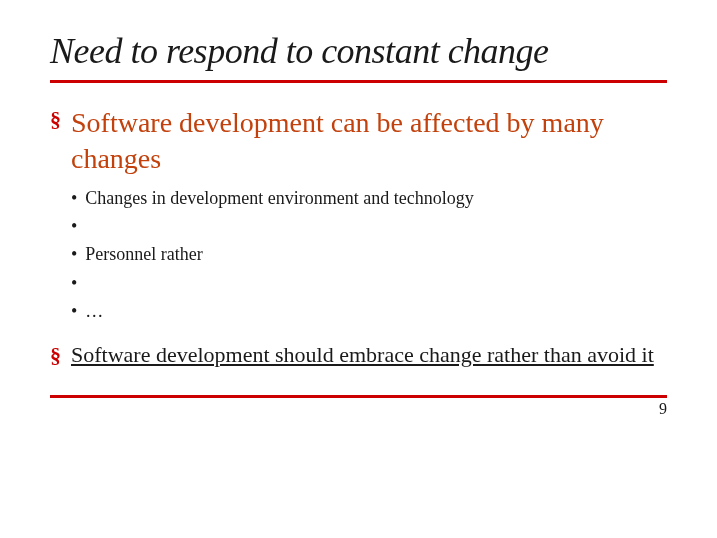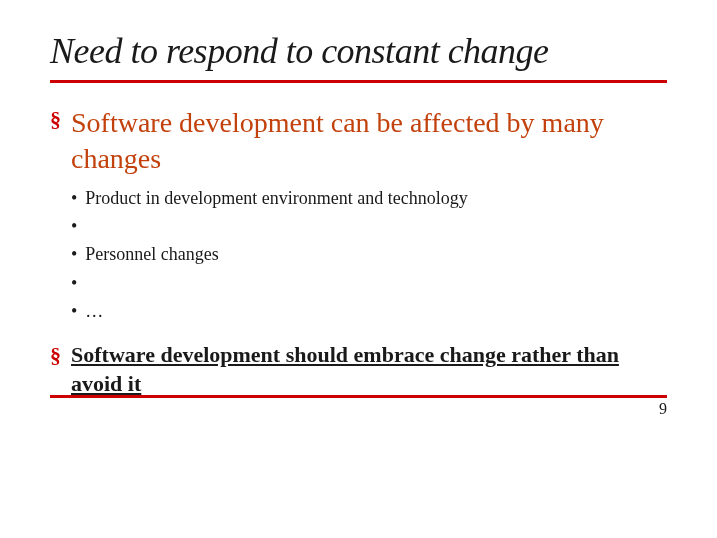--- a/index.html
+++ b/index.html
@@ -82,21 +82,21 @@
       line-height: 1.35;
     }
 
     .sub-dot {
       font-size: 18px;
       flex-shrink: 0;
       line-height: 1.35;
     }
 
     .bold-underline {
-      font-weight: bold;
+      font-weight: normal;
       text-decoration: underline;
       font-size: 22px;
       color: #1a1a1a;
       line-height: 1.3;
     }
 
     .bottom-red-line {
       position: absolute;
       bottom: 30px;
       left: 50px;
@@ -124,28 +124,28 @@
 
   <div class="content">
 
     <div class="bullet-item">
       <span class="bullet-square">§</span>
       <div>
         <span class="bullet-text">Software development can be affected by many changes</span>
         <div class="sub-bullets">
           <div class="sub-bullet-item">
             <span class="sub-dot">•</span>
-            <span>Product in development environment and technology</span>
+            <span>Changes in development environment and technology</span>
           </div>
           <div class="sub-bullet-item">
             <span class="sub-dot">•</span>
           </div>
           <div class="sub-bullet-item">
             <span class="sub-dot">•</span>
-            <span>Personnel changes</span>
+            <span>Personnel rather</span>
           </div>
           <div class="sub-bullet-item">
             <span class="sub-dot">•</span>
           </div>
           <div class="sub-bullet-item">
             <span class="sub-dot">•</span>
             <span>…</span>
           </div>
         </div>
       </div>

